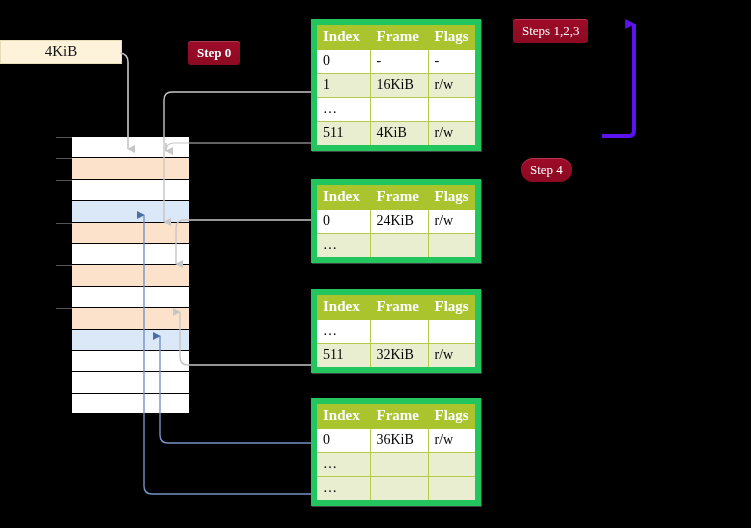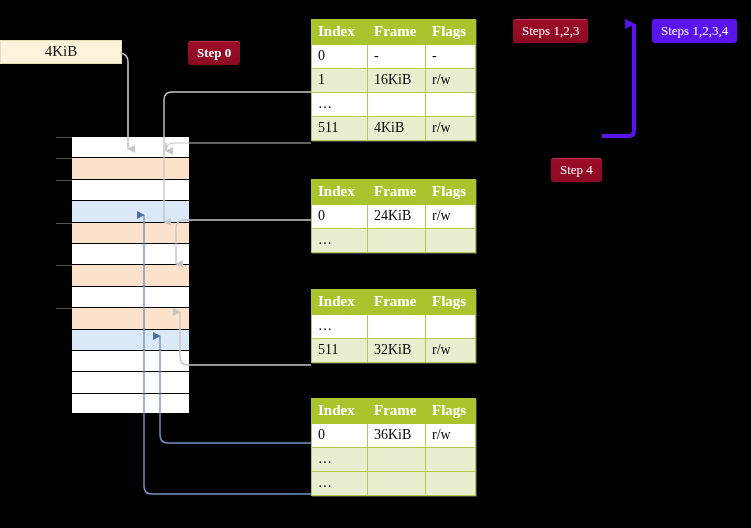--- a/index.html
+++ b/index.html
@@ -37,21 +37,21 @@
     text-align:center;
     line-height:20px;
     color:#111;
   }
 
   
   .ptable{
     position:absolute;
     border-collapse:collapse;
     background:#ffffff;
-    border:1px solid #22c55e;
+    border:6px solid #22c55e;
     font-size:14px;
     box-shadow:1px 1px 0 rgba(255,255,255,.25);
   }
   .ptable td,.ptable th{
     border:1px solid #b7c94a;
     padding:3px 6px 4px 6px;
     text-align:left;
     font-weight:normal;
     height:18px;
     box-sizing:border-box;
@@ -85,23 +85,22 @@
   svg.overlay{position:absolute;left:0;top:0;width:751px;height:528px;pointer-events:none;}
 </style>
 </head>
 <body>
 
 <div class="stage">
 
   <div class="kib-label" style="left:0px;top:40px;width:120px;height:22px;">4KiB</div>
 
   <div class="badge badge-red" style="left:513px;top:19px;">Steps 1,2,3</div>
-  <div class="badge badge-blue" style="left:652px;top:19px;">Steps 1,2,3,4</div>
   <div class="badge badge-red" style="left:188px;top:41px;font-weight:bold;">Step 0</div>
-  <div class="badge badge-red" style="left:551px;top:158px;">Step 4</div>
+  <div class="badge badge-red" style="left:521px;top:158px;border-radius:12px;">Step 4</div>
 
   <div class="mem">
     <div class="memrow" style="top:0px;">
       <span class="tick" style="top:0px;"></span>
     </div>
     <div class="memrow orange" style="top:21.4px;">
       <span class="tick" style="top:0px;"></span>
     </div>
     <div class="memrow" style="top:42.8px;">
       <span class="tick" style="top:0px;"></span>

